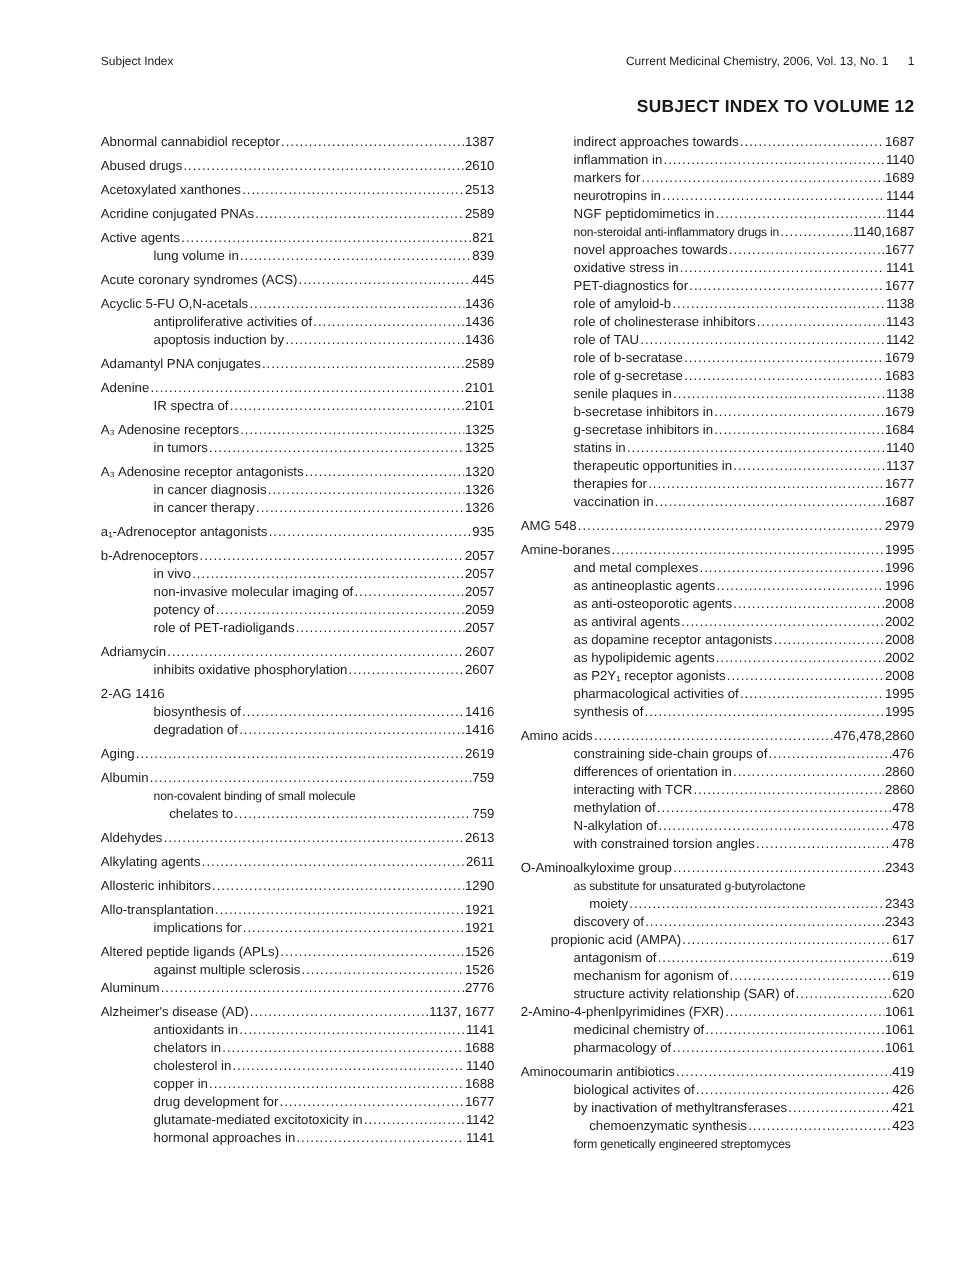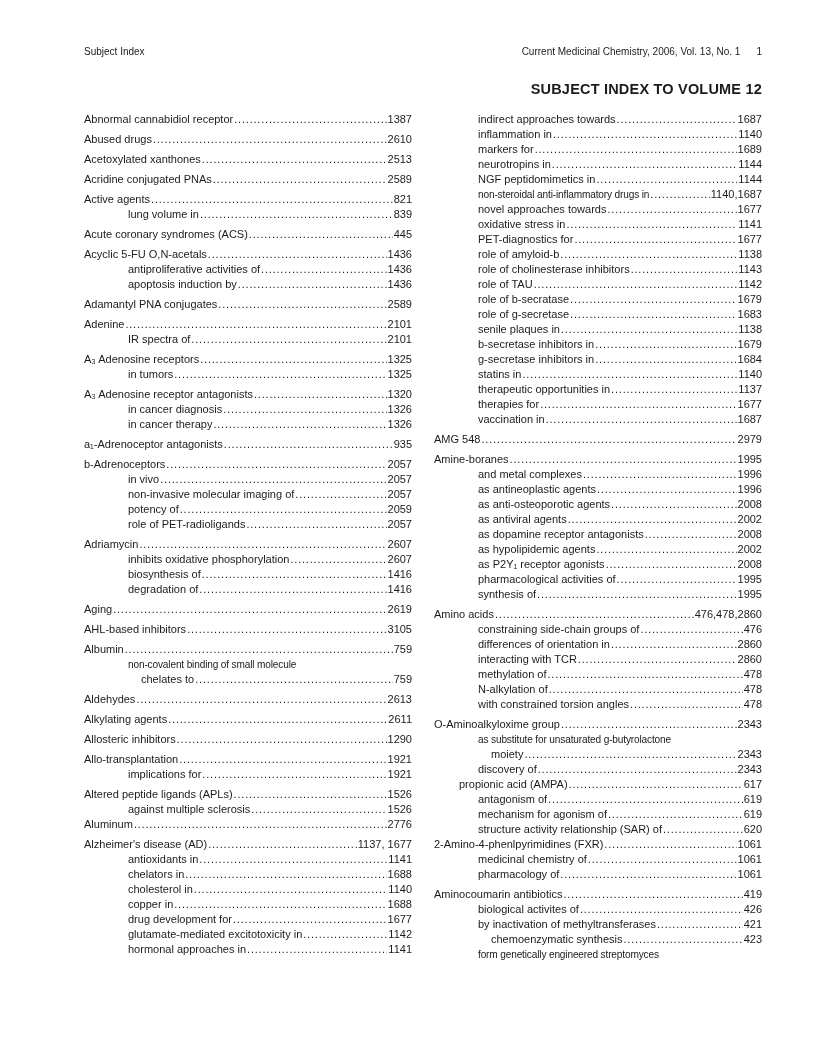--- a/index.html
+++ b/index.html
@@ -180,39 +180,37 @@
         <div class="line lv0 gap">
           <span class="t">Adriamycin</span>
           <span class="leader"></span>
           <span class="p">2607</span>
         </div>
         <div class="line lv1">
           <span class="t">inhibits oxidative phosphorylation</span>
           <span class="leader"></span>
           <span class="p">2607</span>
         </div>
+        <div class="line lv0 gap">
+          <span class="t">2-AG 1416</span>
+        </div>
         <div class="line lv1">
           <span class="t">biosynthesis of</span>
           <span class="leader"></span>
           <span class="p">1416</span>
         </div>
         <div class="line lv1">
           <span class="t">degradation of</span>
           <span class="leader"></span>
           <span class="p">1416</span>
         </div>
         <div class="line lv0 gap">
           <span class="t">Aging</span>
           <span class="leader"></span>
           <span class="p">2619</span>
-        </div>
-        <div class="line lv0 gap">
-          <span class="t">AHL-based inhibitors</span>
-          <span class="leader"></span>
-          <span class="p">3105</span>
         </div>
         <div class="line lv0 gap">
           <span class="t">Albumin</span>
           <span class="leader"></span>
           <span class="p">759</span>
         </div>
         <div class="line lv1 narrow">
           <span class="t">non-covalent binding of small molecule</span>
         </div>
         <div class="line lv2">

